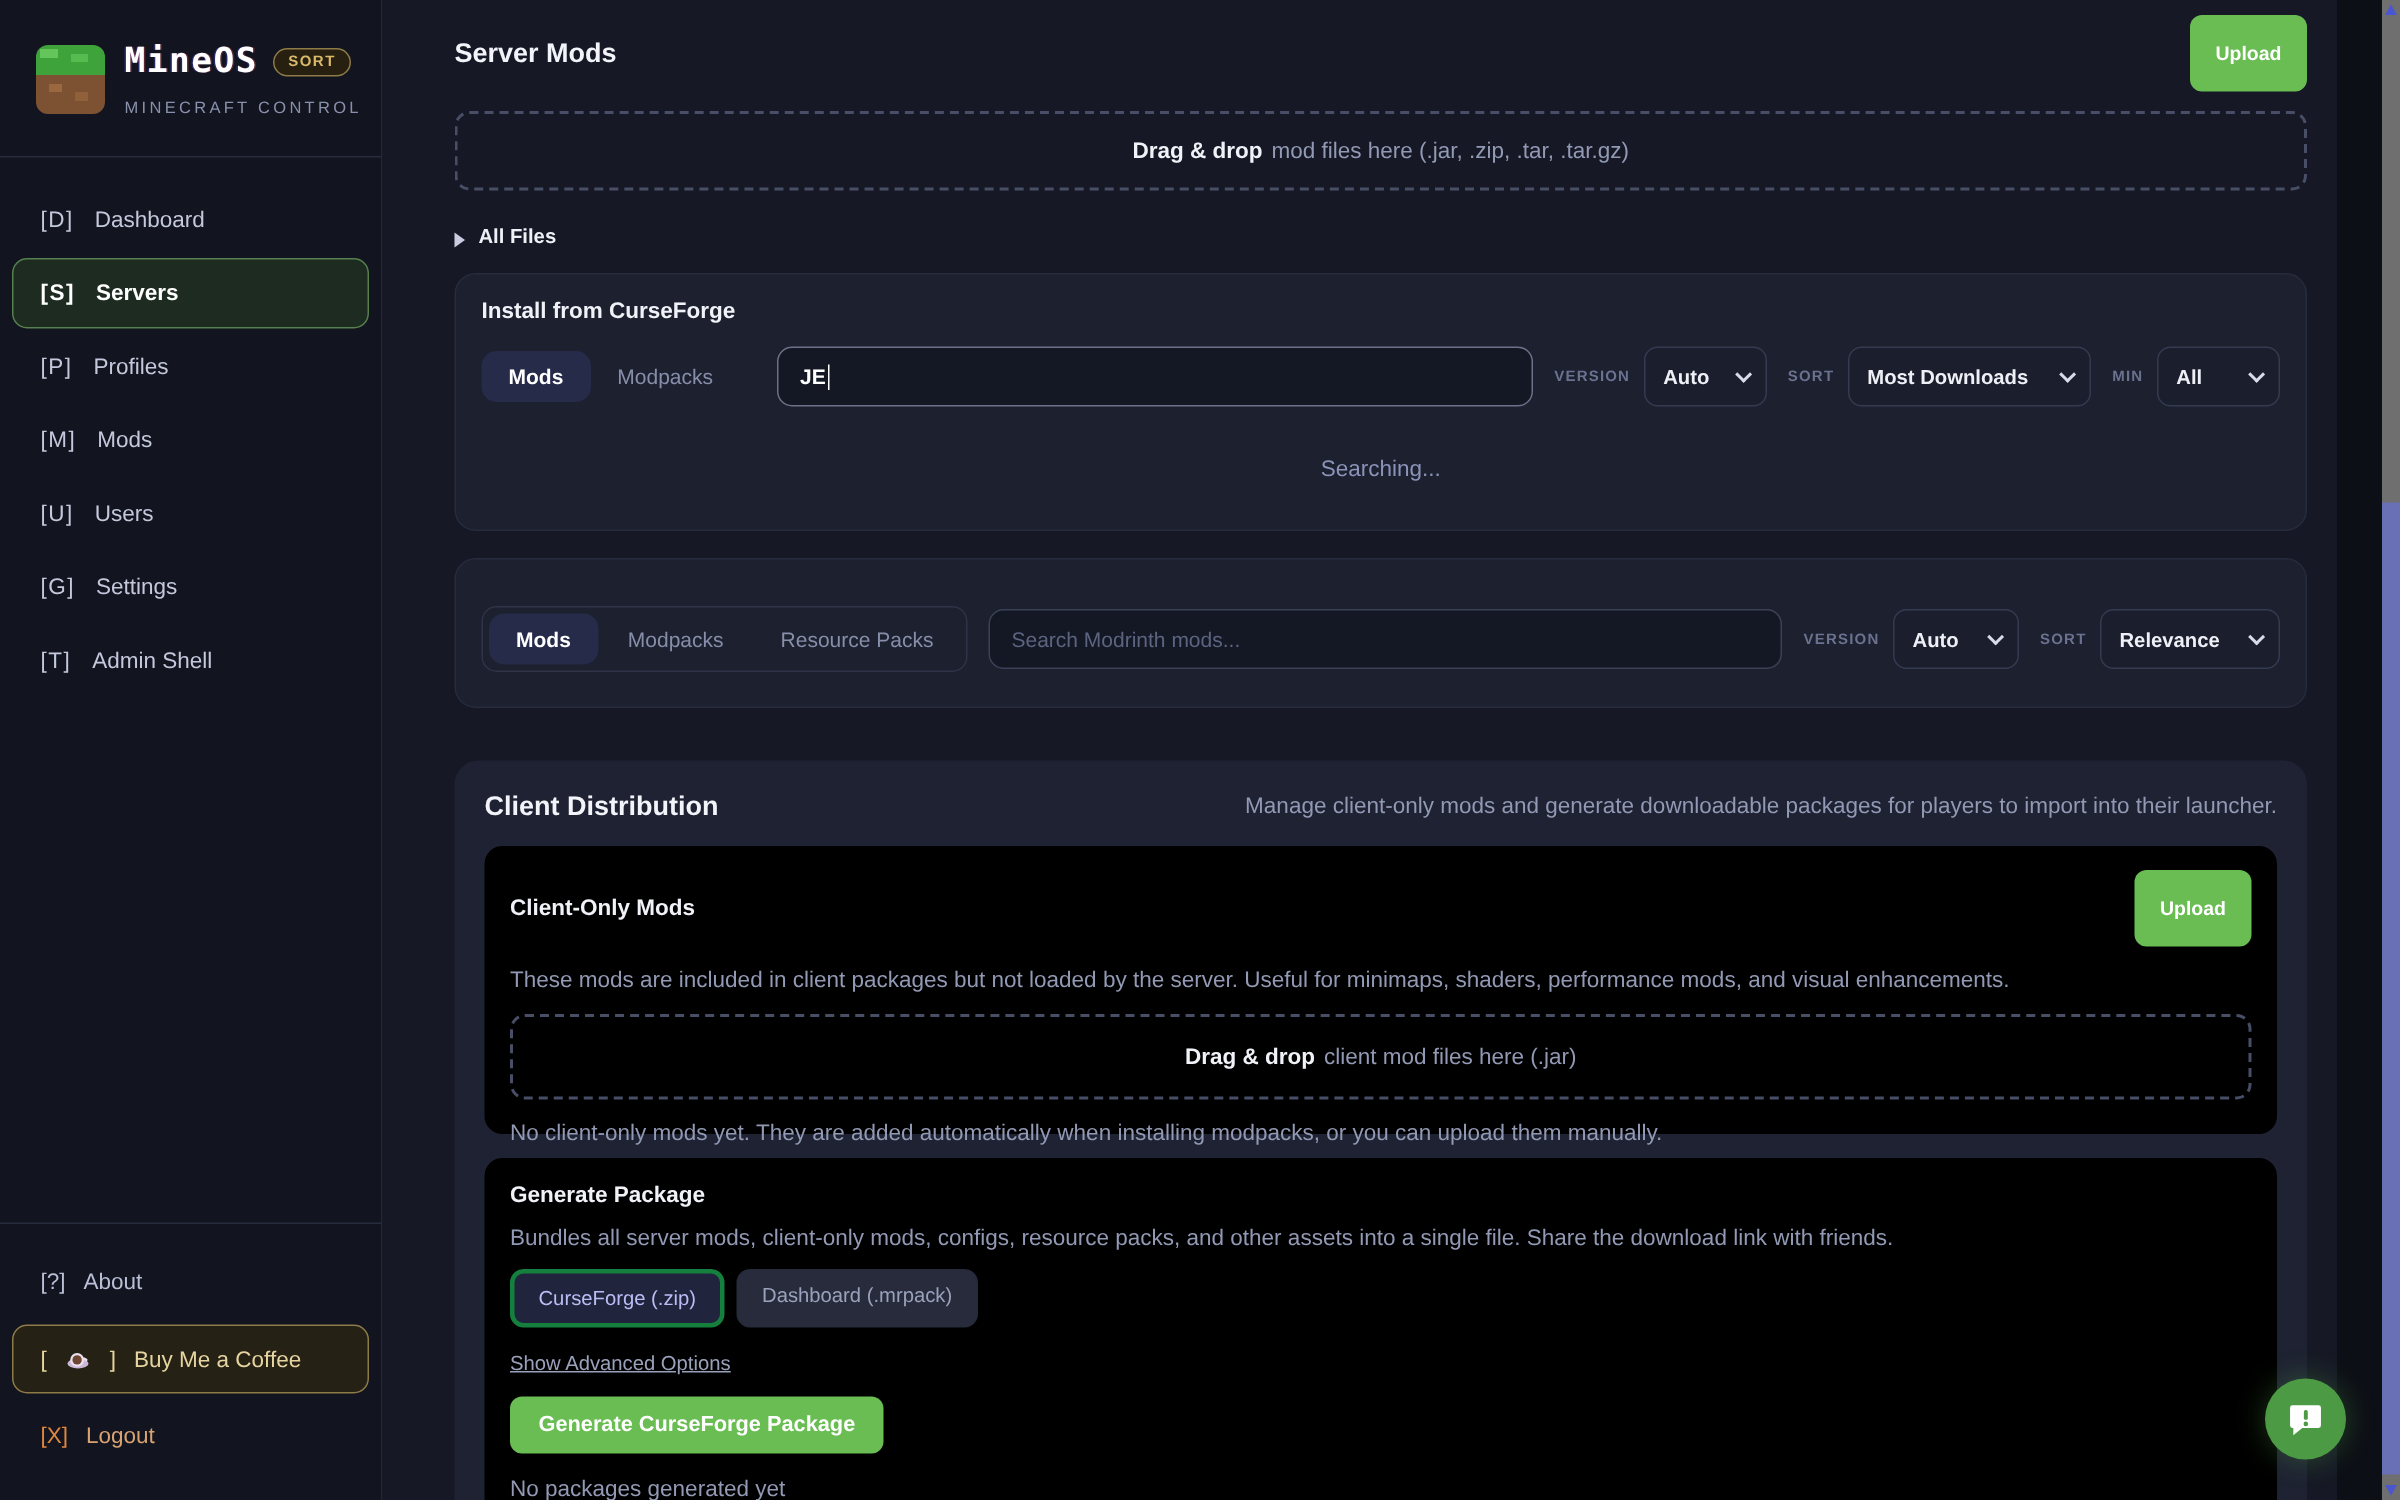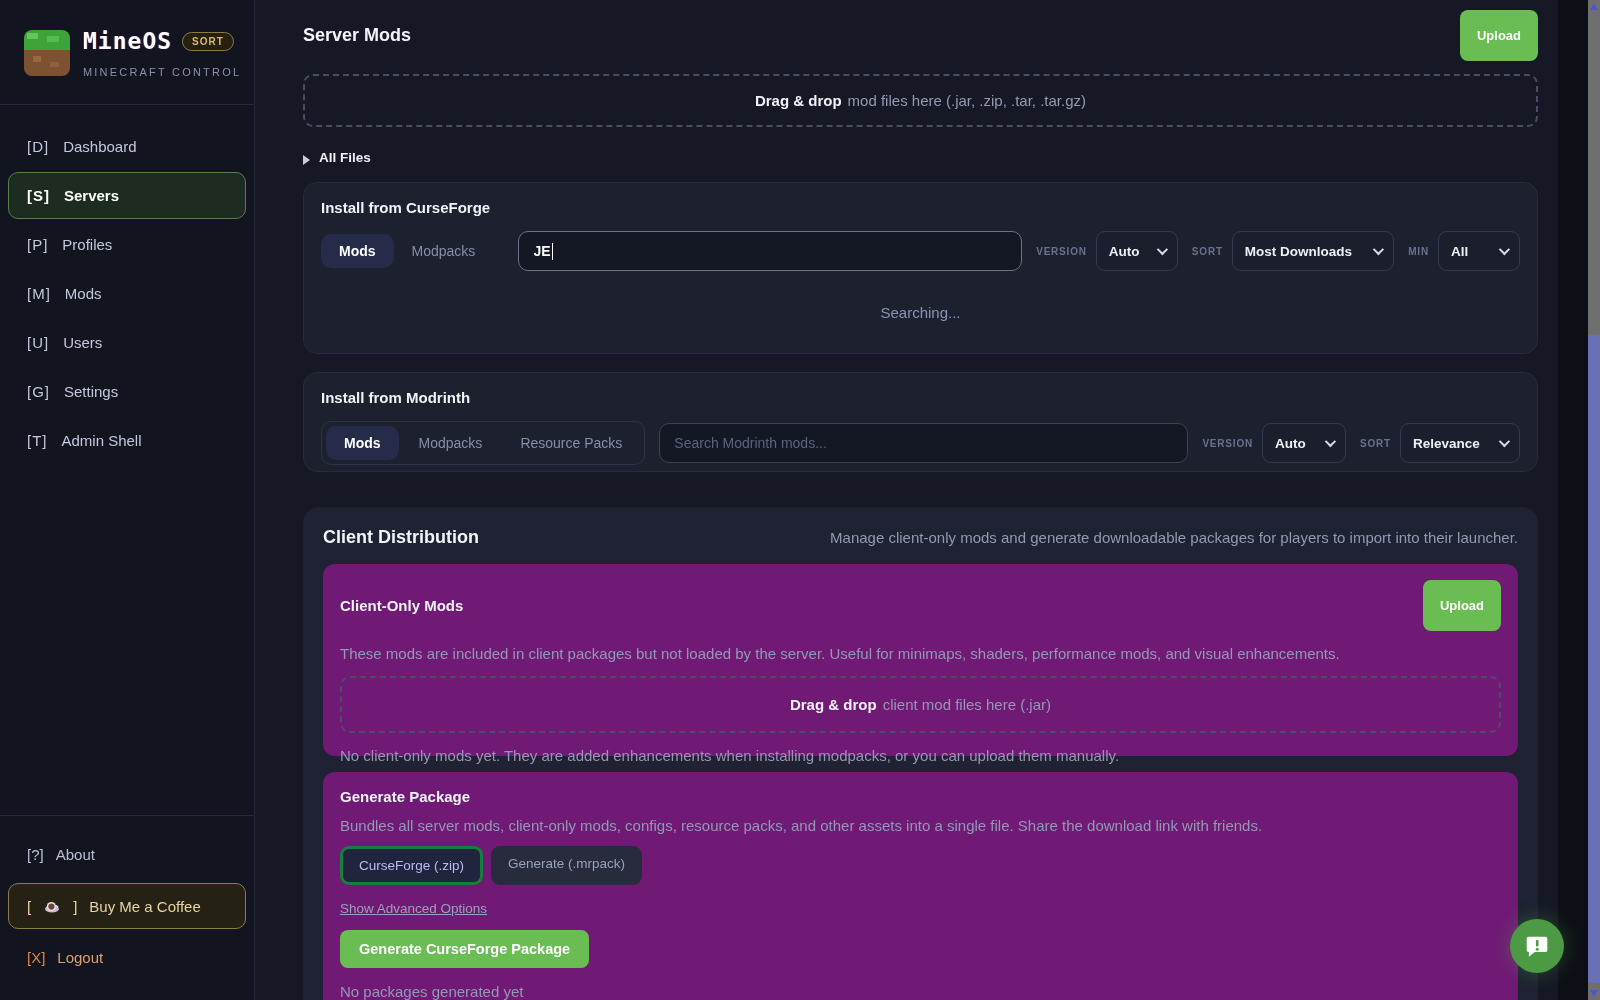--- a/index.html
+++ b/index.html
@@ -80,21 +80,21 @@
   .mr-search { flex:1; margin-left:14px; height:40px; border:1px solid #3b4257; border-radius:10px;
                background:#141724; color:#eef0f6; font-size:14px; padding:0 14px;
                font-family:"Liberation Sans", sans-serif; outline:none; }
   .mr-search::placeholder { color:#5d6480; }
 
   
   .outer-panel { margin-top:35px; background:#1e2232; border-radius:16px; padding:20px; height:540px; }
   .cd-header { display:flex; align-items:center; justify-content:space-between; margin-bottom:16px; }
   .cd-title { font-size:18px; font-weight:bold; color:#f2f4fa; }
   .cd-sub { font-size:15px; color:#9299b4; }
-  .inner-card { background:#701a75; border-radius:12px; padding:16px 17px; }
+  .inner-card { background:#000000; border-radius:12px; padding:16px 17px; }
   .co-card { height:192px; }
   .co-head { display:flex; align-items:center; justify-content:space-between; }
   .desc-text { margin-top:14px; font-size:15px; color:#9299b4; }
   .co-dropzone { margin-top:14px; height:57px; }
   .gp-card { margin-top:16px; height:260px; }
   .fmt-row { margin-top:12px; display:flex; gap:8px; }
   .fmt-btn { padding:9px 16px; border-radius:9px; font-size:13.5px; cursor:pointer;
              background:#272b3b; border:1px solid #272b3b; color:#9aa1bb; }
   .fmt-btn.active { background:#20243c; border:3px solid #15803d; color:#b9bdf4; }
   .adv-link { display:inline-block; margin-top:16px; font-size:13.5px; color:#9aa1bb;
@@ -238,21 +238,20 @@
           <span class="mini-label">MIN</span>
           <div class="select" style="width:84px;">
             <span>All</span>
             <span class="chev"></span>
           </div>
         </div>
         <div class="status-text">Searching...</div>
       </section>
 
       <section class="card mr-card">
-        <div class="card-title">Install from Modrinth</div>
         <div class="ctrl-row">
           <div class="tab-group">
             <span class="pill-tab active">Mods</span>
             <span class="pill-tab">Modpacks</span>
             <span class="pill-tab">Resource Packs</span>
           </div>
           <input class="mr-search" placeholder="Search Modrinth mods..." style="">
           <span class="mini-label">VERSION</span>
           <div class="select" style="width:84px;">
             <span>Auto</span>
@@ -275,29 +274,29 @@
         <div class="inner-card co-card">
           <div class="co-head">
             <span class="card-title">Client-Only Mods</span>
             <button class="btn-green">Upload</button>
           </div>
           <div class="desc-text">These mods are included in client packages but not loaded by the server. Useful for minimaps, shaders, performance mods, and visual enhancements.</div>
           <div class="dropzone co-dropzone">
             <b>Drag &amp; drop</b>
             <span>client mod files here (.jar)</span>
           </div>
-          <div class="desc-text">No client-only mods yet. They are added enhancements when installing modpacks, or you can upload them manually.</div>
+          <div class="desc-text">No client-only mods yet. They are added automatically when installing modpacks, or you can upload them manually.</div>
         </div>
 
         <div class="inner-card gp-card">
           <div class="card-title">Generate Package</div>
           <div class="desc-text" style="margin-top:12px;">Bundles all server mods, client-only mods, configs, resource packs, and other assets into a single file. Share the download link with friends.</div>
           <div class="fmt-row">
             <span class="fmt-btn active">CurseForge (.zip)</span>
-            <span class="fmt-btn">Generate (.mrpack)</span>
+            <span class="fmt-btn">Dashboard (.mrpack)</span>
           </div>
           <a class="adv-link">Show Advanced Options</a>
           <button class="gen-btn">Generate CurseForge Package</button>
           <div class="gp-empty">No packages generated yet</div>
         </div>
       </section>
 
     </div>
   </div>
 

